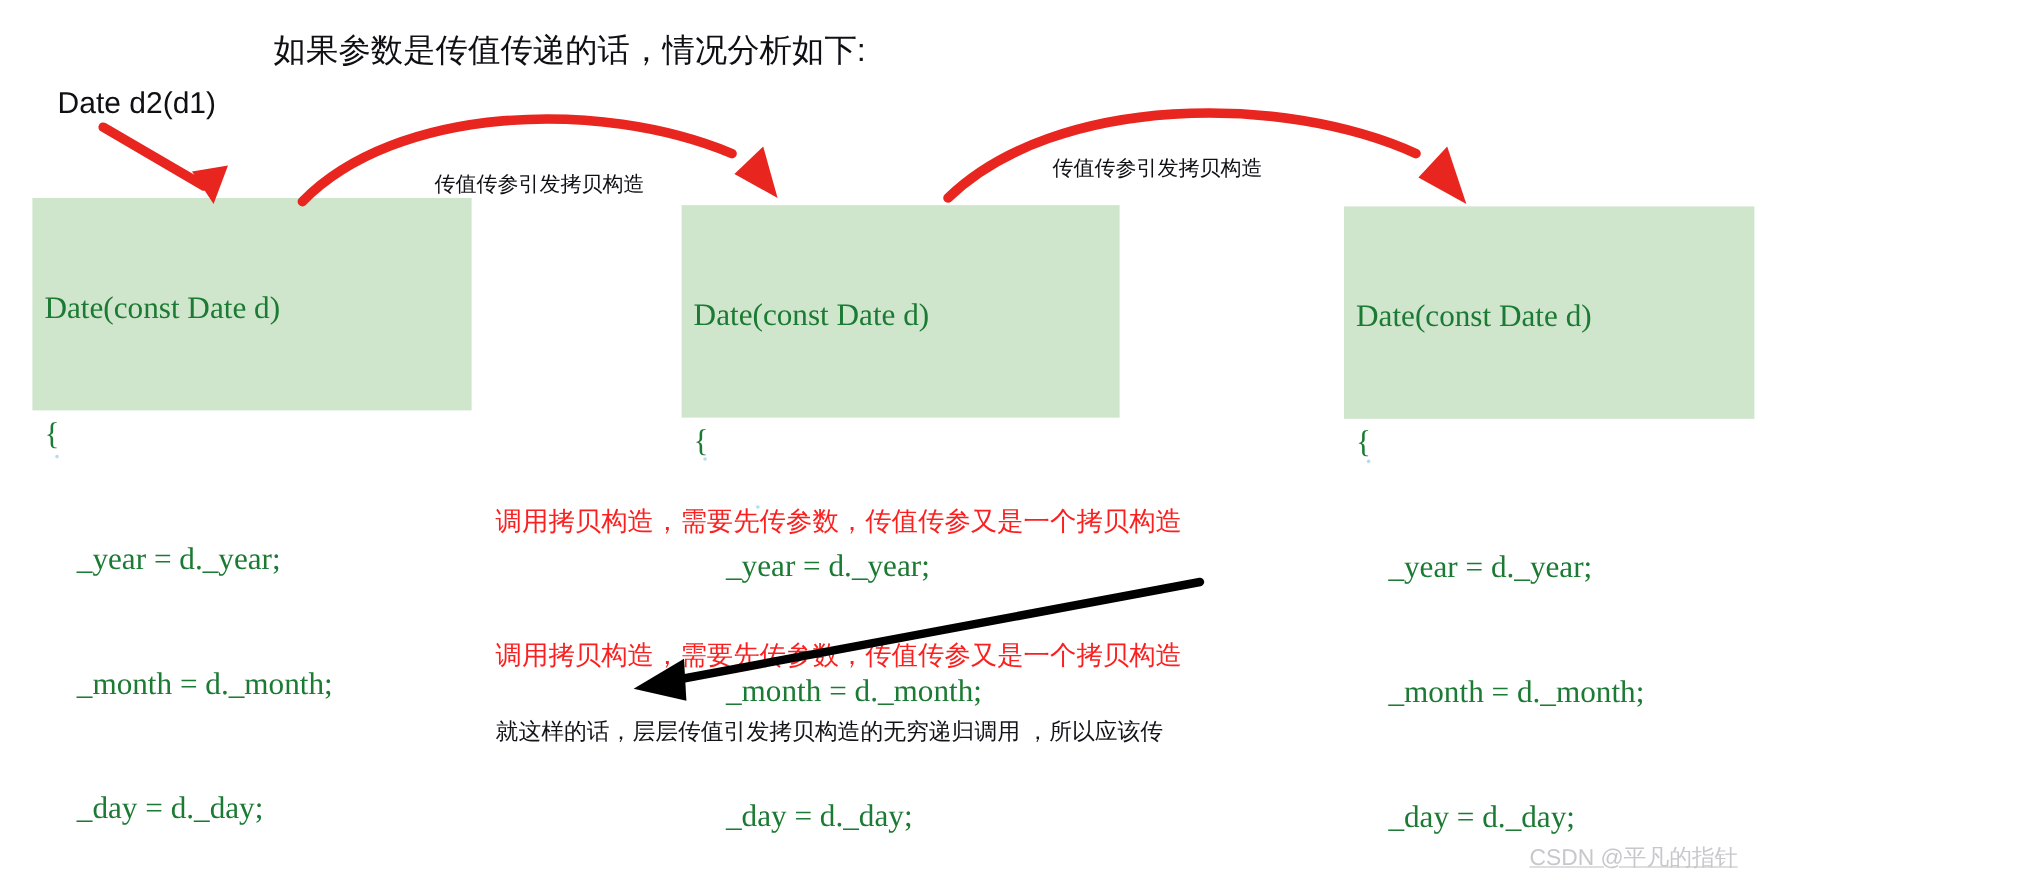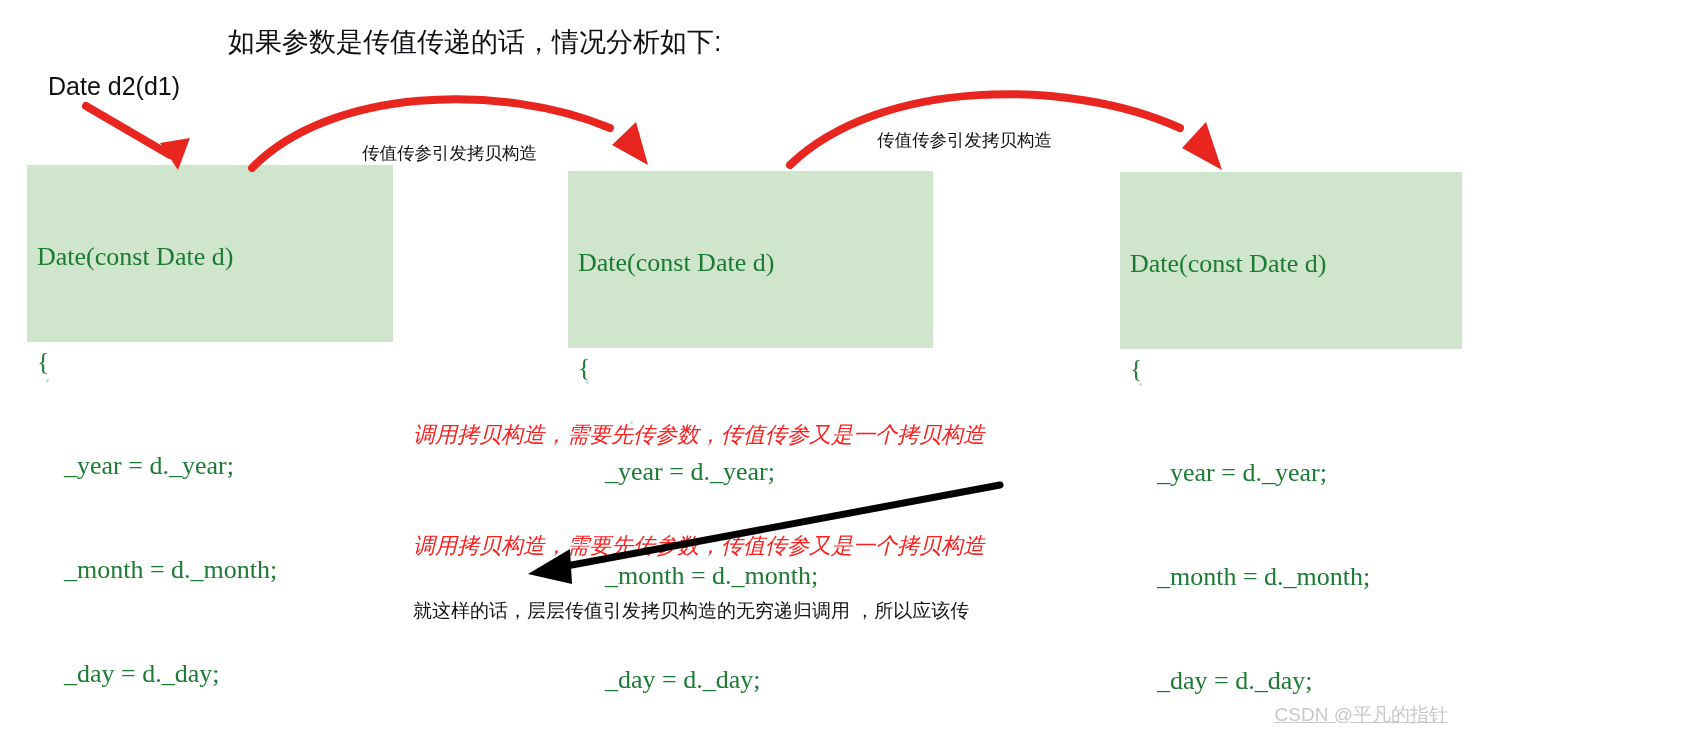--- a/index.html
+++ b/index.html
@@ -80,21 +80,20 @@
   }
   .al1 { left: 362px; top: 141px; }
   .al2 { left: 877px; top: 128px; }
 
   .note-red {
     position: absolute;
     font-size: 22px;
     color: #fb2020;
     font-family: "Liberation Sans", sans-serif;
     white-space: nowrap;
-    font-style: italic;
   }
   .nr1 { left: 413px; top: 420px; }
   .nr2 { left: 413px; top: 531px; }
 
   .note-black {
     position: absolute;
     left: 413px;
     top: 594px;
     font-size: 19px;
     color: #131318;

